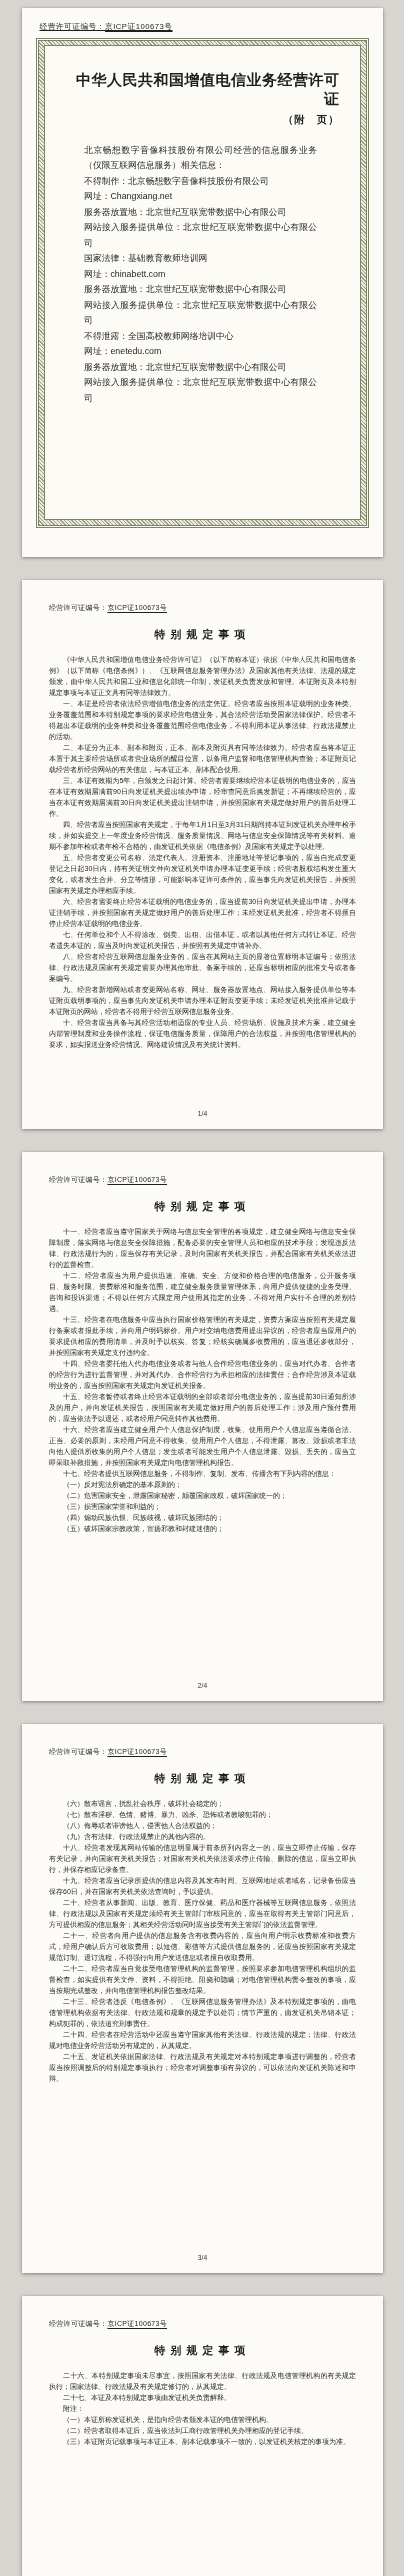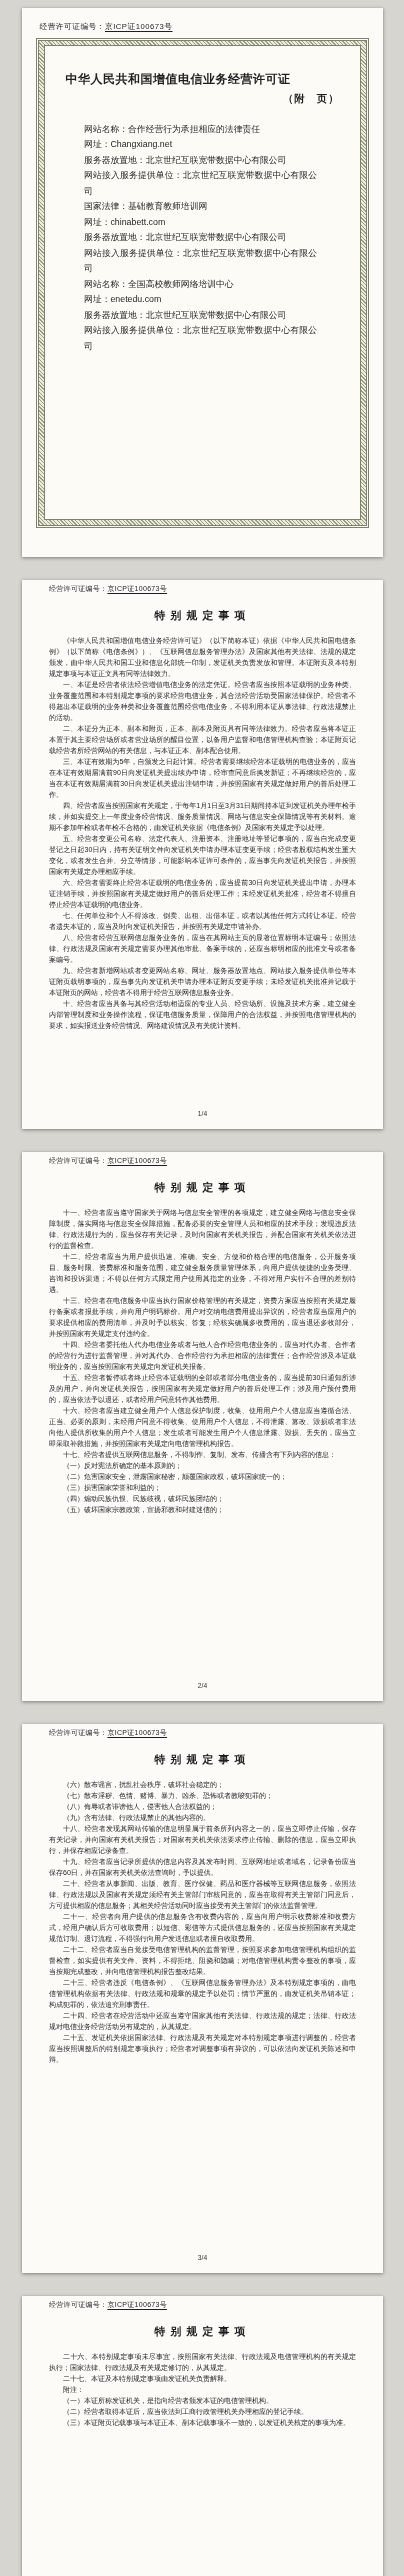--- a/index.html
+++ b/index.html
@@ -26,20 +26,21 @@
     box-shadow: 0 1px 3.6px rgba(0,0,0,0.40), 0 0 0.5px rgba(0,0,0,0.55);
     box-sizing: border-box;
     overflow: hidden;
   }
   
   .cert-page { padding: 12.4px 14.4px 14.4px 14.4px; }
   .cert-no {
     font-size: 7.7px;
     margin: 1px 0 6.2px 3.1px;
     letter-spacing: 0.5px;
+    text-decoration: underline;
   }
   .cert-no .num { text-decoration: underline; text-underline-offset: 1.5px; }
   .frame {
     border: 0.5px solid #7c826b;
     padding: 1px;
     height: 490px;
     box-sizing: border-box;
   }
   .frame-band {
     border: 0.5px solid #7c826b;
@@ -50,44 +51,44 @@
   }
   .frame-inner {
     border: 0.5px solid #7c826b;
     background: #fcfbf6;
     height: 100%;
     box-sizing: border-box;
     padding: 15.5px 20.6px;
   }
   .cert-title {
     font-family: "Liberation Serif", serif;
-    font-size: 12px;
+    font-size: 15px;
     font-weight: bold;
-    text-align: left;
+    text-align: right;
     margin: 9.3px 0 4.1px 0;
     letter-spacing: 0.5px;
   }
   .cert-sub {
     font-family: "Liberation Serif", serif;
     font-size: 10.3px;
     font-weight: bold;
     text-align: right;
     margin: 0 0 15.5px 0;
     letter-spacing: 1px;
   }
   .cert-body {
     width: 233px;
     margin-left: 18.5px;
     font-size: 8.8px;
     line-height: 15.5px;
     text-align: justify;
   }
   .cert-line { margin: 0; }
   
-  .prov-page { padding: 4px 27px 0 27px; }
+  .prov-page { padding: 23px 27px 0 27px; }
   .prov-no {
     font-size: 7px;
     margin: 0 0 14.4px 0;
     letter-spacing: 0.3px;
   }
   .prov-no .num { text-decoration: underline; text-underline-offset: 1.5px; }
   .prov-title {
     font-family: "Liberation Serif", serif;
     font-size: 10.8px;
     font-weight: bold;
@@ -120,29 +121,30 @@
   <div class="page cert-page">
     <div class="cert-no">
       <span>经营许可证编号：</span><span class="num">京ICP证100673号</span>
     </div>
     <div class="frame">
       <div class="frame-band">
         <div class="frame-inner">
           <div class="cert-title">中华人民共和国增值电信业务经营许可证</div>
           <div class="cert-sub">（附　页）</div>
           <div class="cert-body" id="cert-lines">
-              <div class="cert-line">网站名称：合作经营行为承担相应的法律责任</div>
+              <div class="cert-line">北京畅想数字音像科技股份有限公司经营的信息服务业务（仅限互联网信息服务）相关信息：</div>
+              <div class="cert-line">不得制作：北京畅想数字音像科技股份有限公司</div>
               <div class="cert-line">网址：Changxiang.net</div>
               <div class="cert-line">服务器放置地：北京世纪互联宽带数据中心有限公司</div>
               <div class="cert-line">网站接入服务提供单位：北京世纪互联宽带数据中心有限公司</div>
               <div class="cert-line">国家法律：基础教育教师培训网</div>
               <div class="cert-line">网址：chinabett.com</div>
               <div class="cert-line">服务器放置地：北京世纪互联宽带数据中心有限公司</div>
               <div class="cert-line">网站接入服务提供单位：北京世纪互联宽带数据中心有限公司</div>
-              <div class="cert-line">网站名称：全国高校教师网络培训中心</div>
+              <div class="cert-line">不得泄露：全国高校教师网络培训中心</div>
               <div class="cert-line">网址：enetedu.com</div>
               <div class="cert-line">服务器放置地：北京世纪互联宽带数据中心有限公司</div>
               <div class="cert-line">网站接入服务提供单位：北京世纪互联宽带数据中心有限公司</div>
             </div>
         </div>
       </div>
     </div>
   </div>
 
   <div class="page prov-page">

